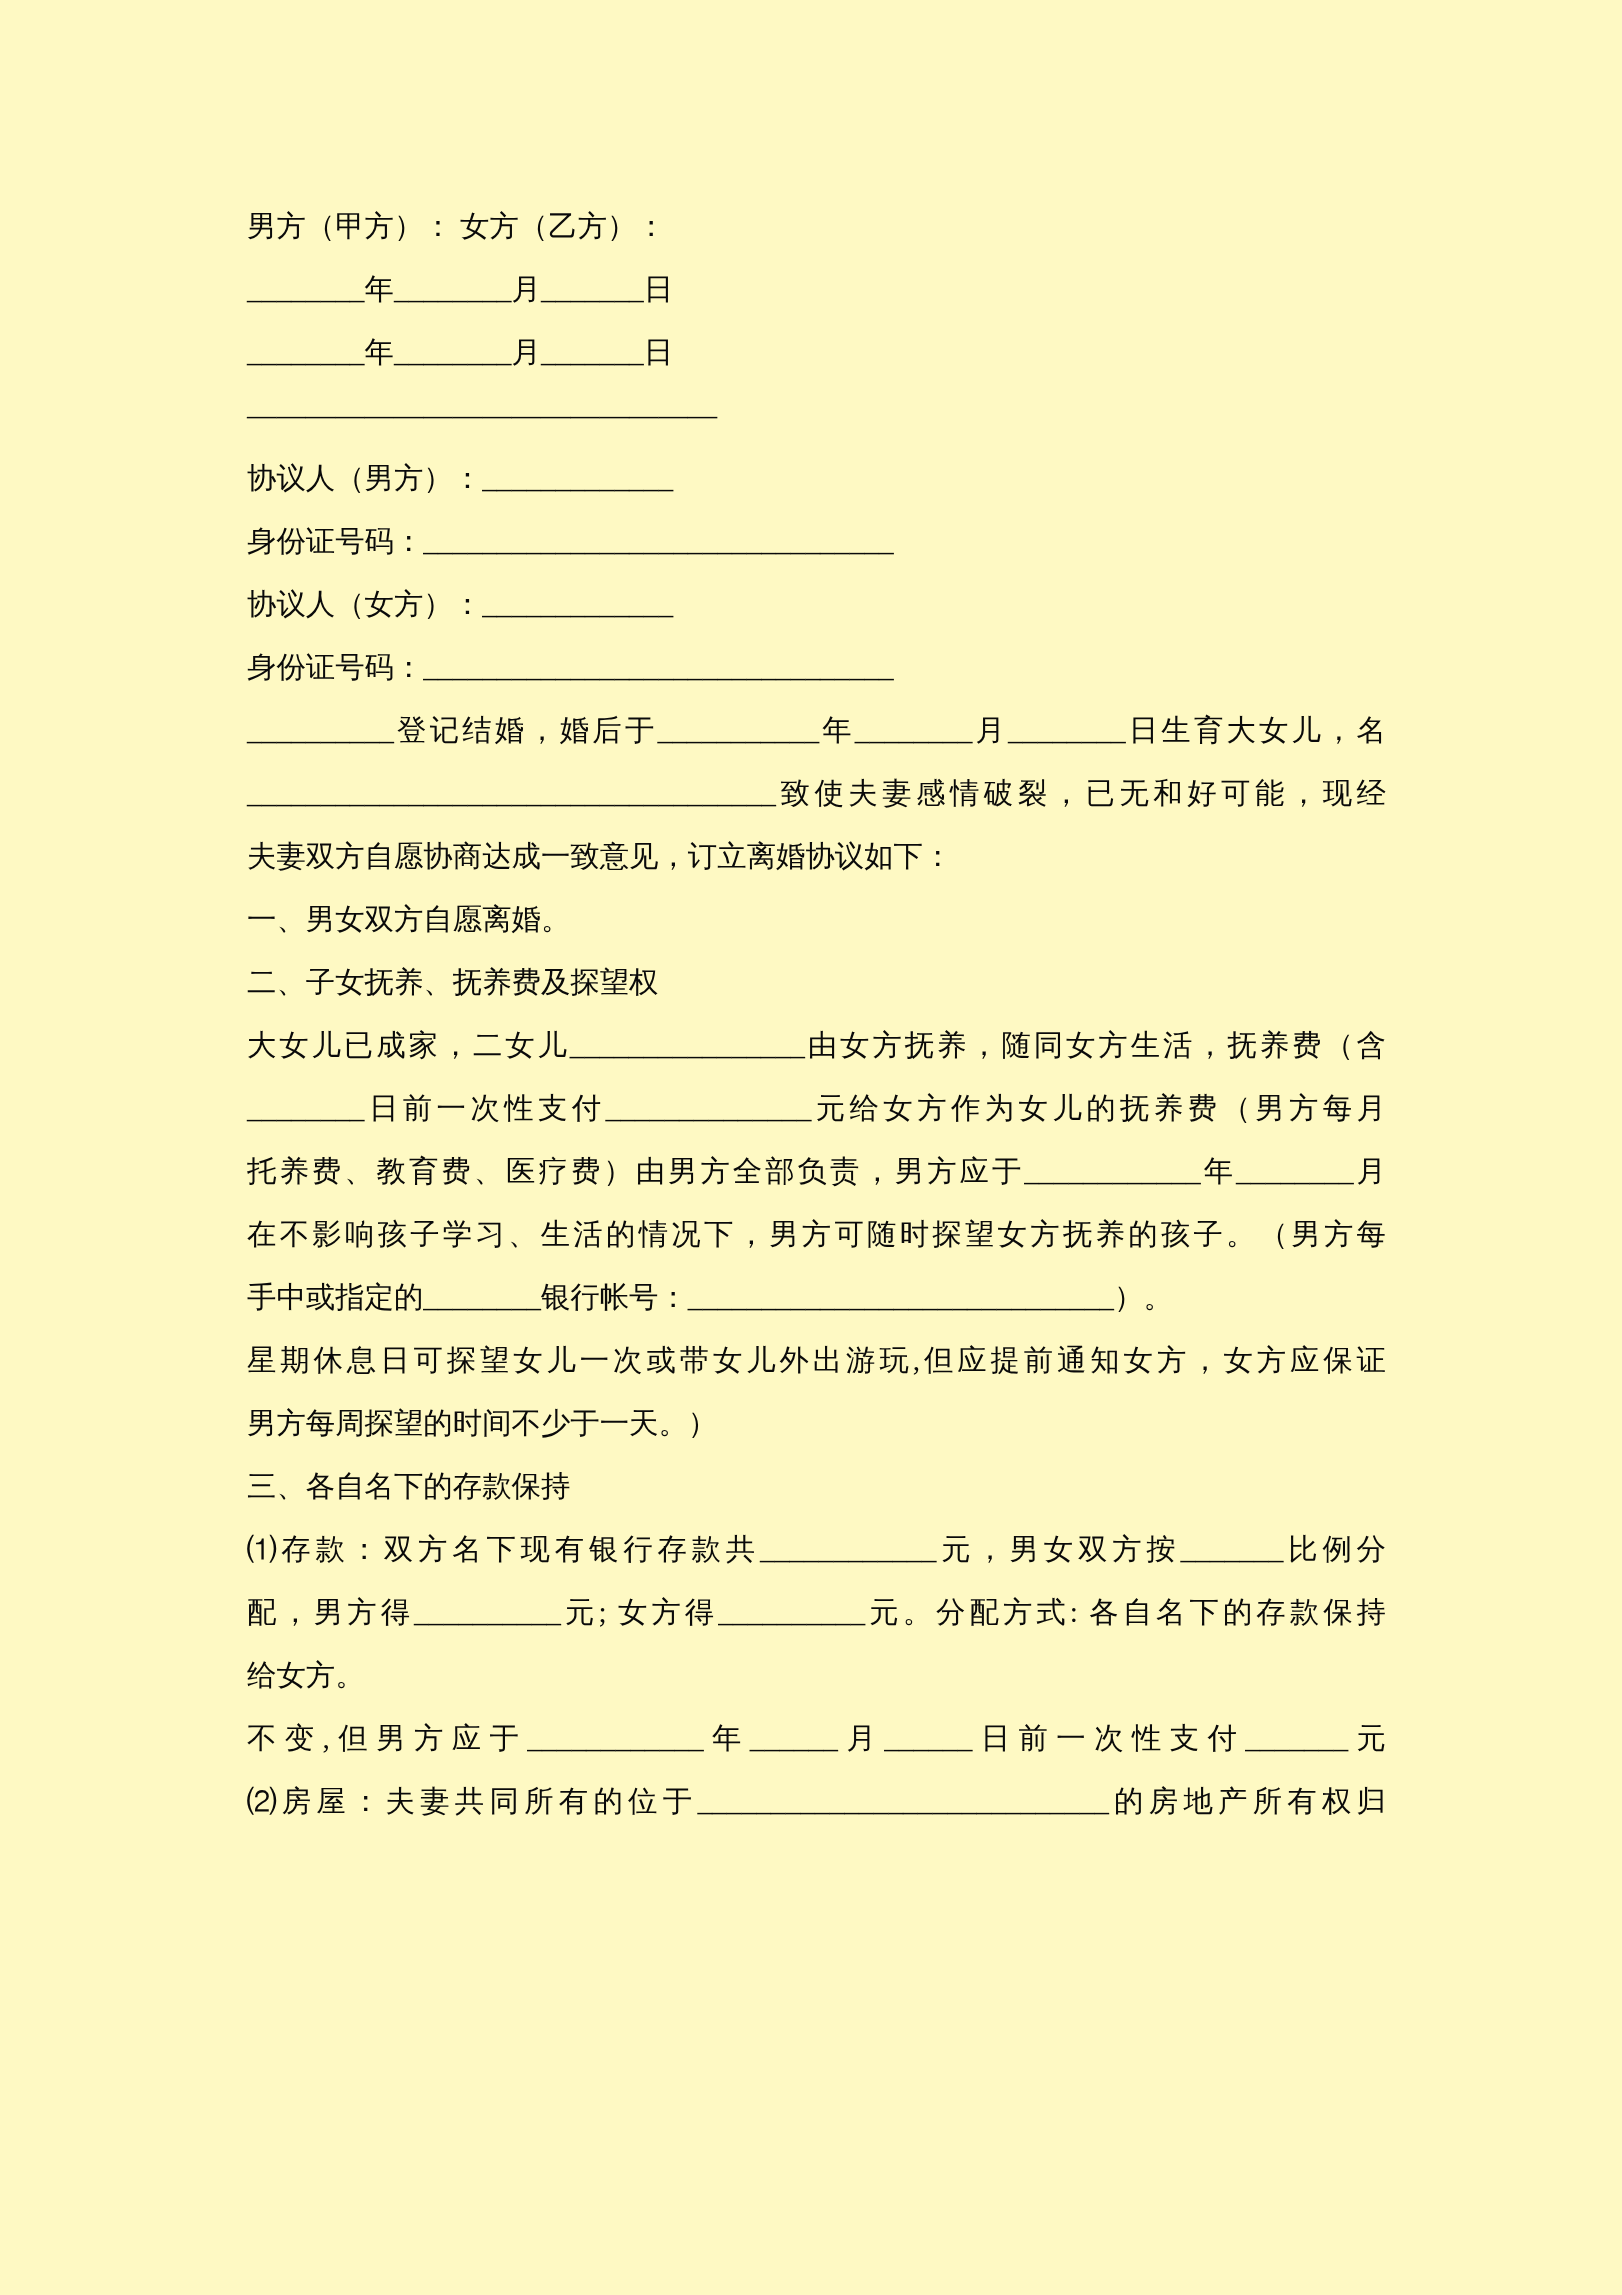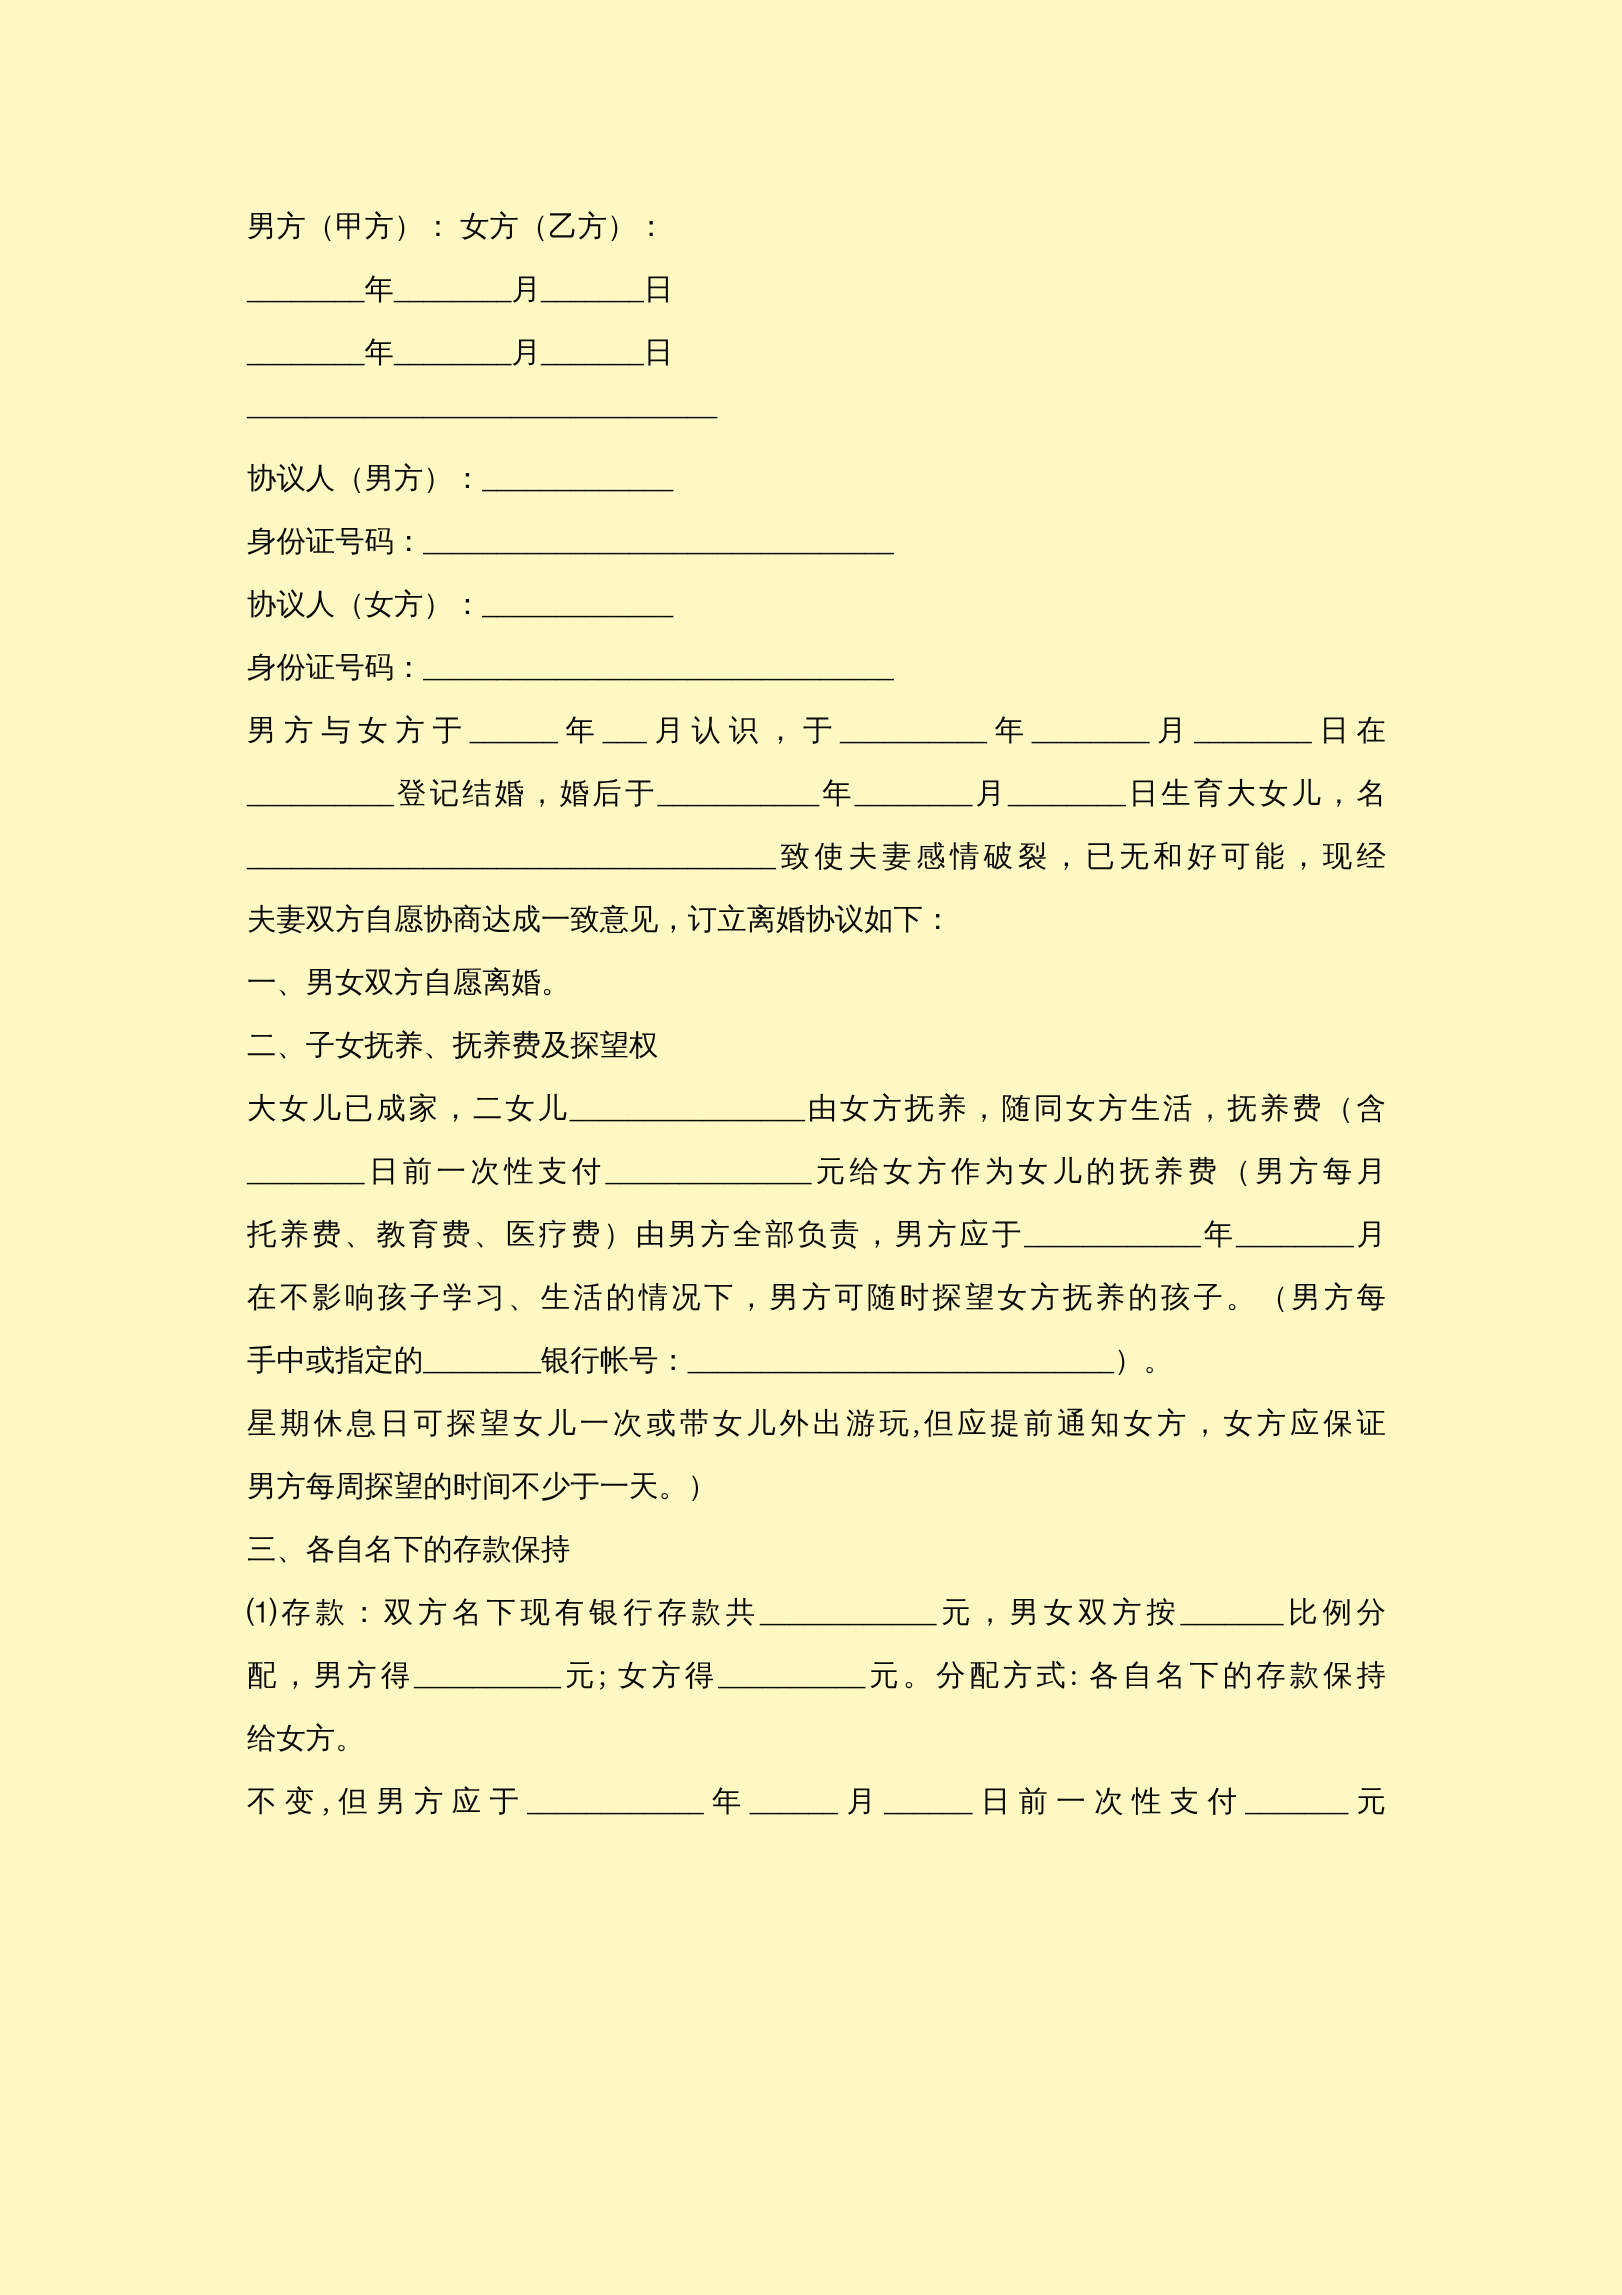--- a/index.html
+++ b/index.html
@@ -49,33 +49,33 @@
 <div class="page">
   <div class="content">
     <div class="line">男方（甲方）： 女方（乙方）：</div>
     <div class="line">________年________月_______日</div>
     <div class="line">________年________月_______日</div>
     <div class="line">————————————————</div>
     <div class="line">协议人（男方）：_____________</div>
     <div class="line">身份证号码：________________________________</div>
     <div class="line">协议人（女方）：_____________</div>
     <div class="line">身份证号码：________________________________</div>
-    <div class="line full">男方与女方于______年___月认识，于__________年________月________日在</div>
     <div class="line full">__________登记结婚，婚后于___________年________月________日生育大女儿，名</div>
     <div class="line full">____________________________________致使夫妻感情破裂，已无和好可能，现经</div>
     <div class="line">夫妻双方自愿协商达成一致意见，订立离婚协议如下：</div>
     <div class="line">一、男女双方自愿离婚。</div>
     <div class="line">二、子女抚养、抚养费及探望权</div>
     <div class="line full">大女儿已成家，二女儿________________由女方抚养，随同女方生活，抚养费（含</div>
     <div class="line full">________日前一次性支付______________元给女方作为女儿的抚养费（男方每月</div>
     <div class="line full">托养费、教育费、医疗费）由男方全部负责，男方应于____________年________月</div>
     <div class="line full">在不影响孩子学习、生活的情况下，男方可随时探望女方抚养的孩子。（男方每</div>
     <div class="line">手中或指定的________银行帐号：_____________________________）。</div>
     <div class="line full">星期休息日可探望女儿一次或带女儿外出游玩,但应提前通知女方，女方应保证</div>
     <div class="line">男方每周探望的时间不少于一天。）</div>
     <div class="line">三、各自名下的存款保持</div>
     <div class="line full">⑴存款：双方名下现有银行存款共____________元，男女双方按_______比例分</div>
     <div class="line full">配，男方得__________元; 女方得__________元。分配方式: 各自名下的存款保持</div>
     <div class="line">给女方。</div>
     <div class="line full">不变,但男方应于____________年______月______日前一次性支付_______元</div>
+    <div class="line full">⑵房屋：夫妻共同所有的位于____________________________的房地产所有权归</div>
   </div>
 </div>
 
 
 </body></html>

